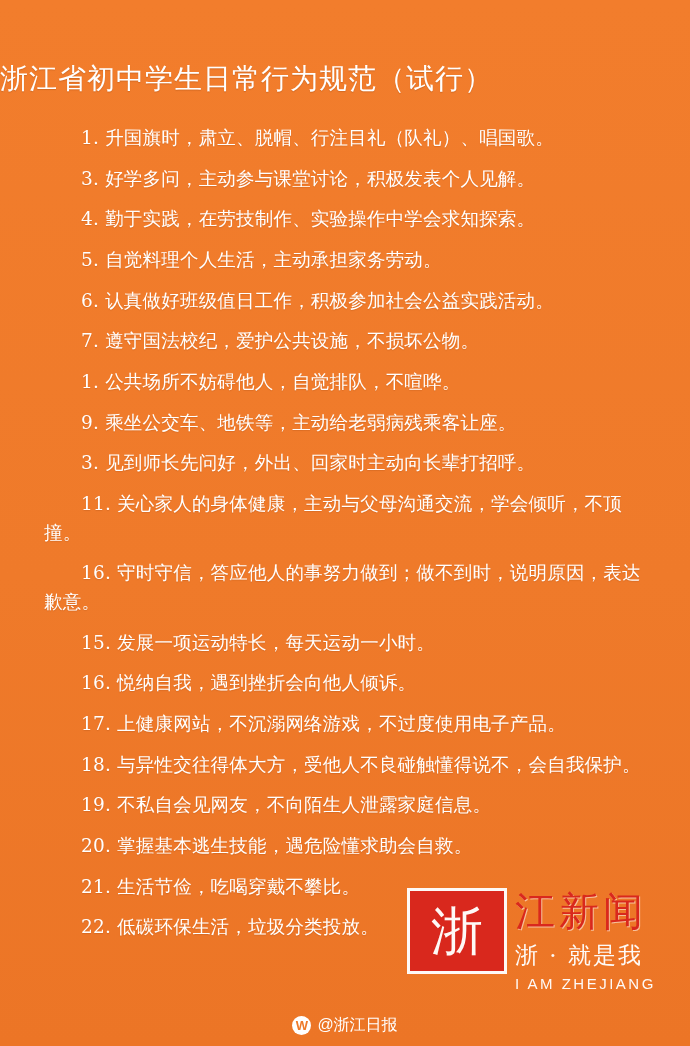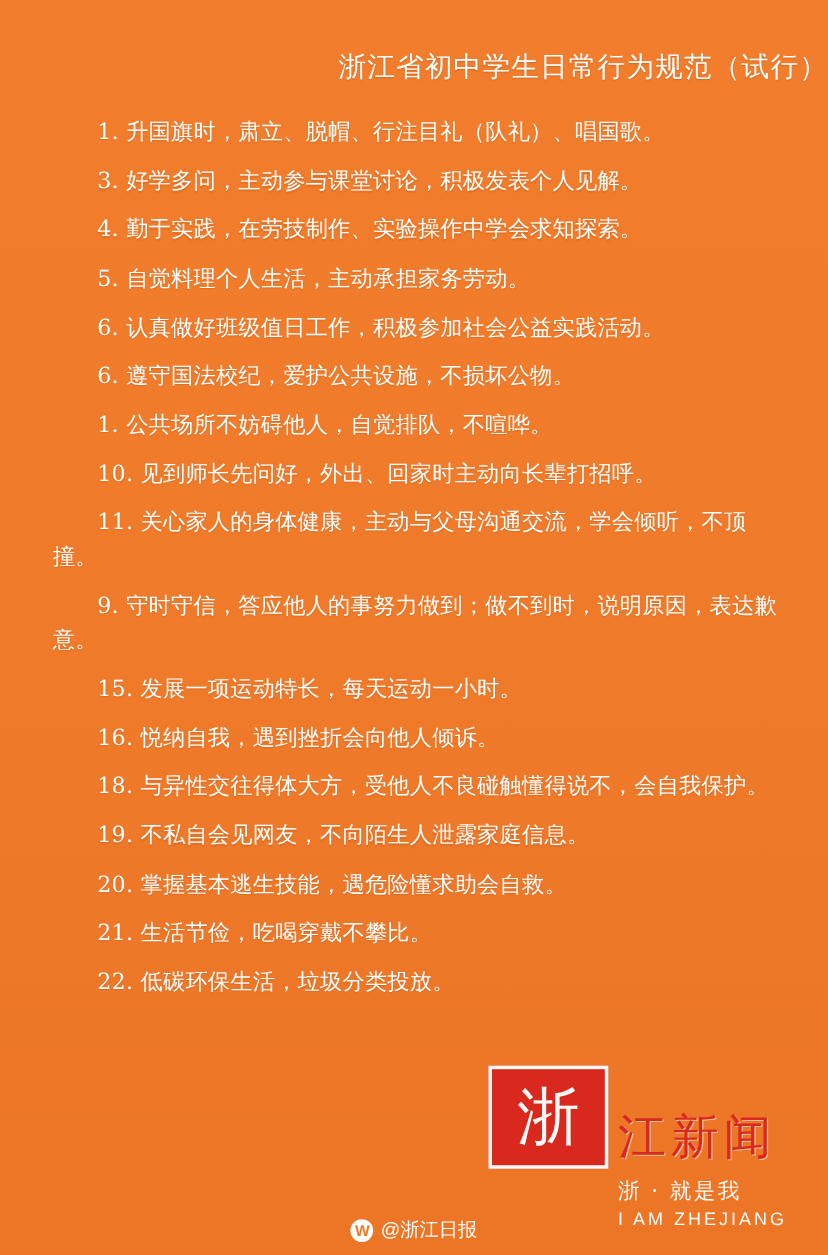--- a/index.html
+++ b/index.html
@@ -16,27 +16,27 @@
   }
   .page {
     position: absolute;
     top: 0; left: 0;
     width: 690px;
     height: 1046px;
     background: linear-gradient(180deg, #f27d2c 0%, #ef7a2a 55%, #ec7526 100%);
     box-sizing: border-box;
   }
   .title {
-    text-align: right;
+    text-align: left;
     color: #ffffff;
-    font-size: 23px;
+    font-size: 28px;
     letter-spacing: 1px;
     font-weight: normal;
     margin: 0;
-    padding-top: 40px;
+    padding-top: 60px;
     padding-bottom: 4px;
     text-shadow: 0 1px 1px rgba(120,50,10,0.25);
   }
   .rules {
     margin: 0;
     padding: 22px 38px 0 44px;
     list-style: none;
     color: #ffffff;
     font-size: 18.5px;
     line-height: 1.0;
@@ -81,27 +81,26 @@
     position: absolute;
     left: 108px;
     top: 2px;
     width: 150px;
   }
   .wm-cn {
     color: #d9251d;
     font-size: 40px;
     letter-spacing: 4px;
     line-height: 1.1;
-    font-family: Liberation Mono, monospace;
+    font-family: Liberation Serif, serif;
     text-shadow: 1px 1px 0 rgba(255,255,255,0.55);
-    margin-top: 40px;
   }
   .wm-sub {
     color: #ffffff;
-    font-size: 18px;
+    font-size: 23px;
     letter-spacing: 2px;
     margin-top: 6px;
   }
   .wm-en {
     color: #ffffff;
     font-size: 15px;
     letter-spacing: 2.5px;
     font-family: "Liberation Sans", sans-serif;
     font-weight: normal;
     margin-top: 4px;
@@ -139,27 +138,29 @@
 <div class="page">
 
   <h1 class="title">浙江省初中学生日常行为规范（试行）</h1>
 
   <div class="rules">
     <p class="rule">1. 升国旗时，肃立、脱帽、行注目礼（队礼）、唱国歌。</p>
     <p class="rule">3. 好学多问，主动参与课堂讨论，积极发表个人见解。</p>
     <p class="rule">4. 勤于实践，在劳技制作、实验操作中学会求知探索。</p>
     <p class="rule">5. 自觉料理个人生活，主动承担家务劳动。</p>
     <p class="rule">6. 认真做好班级值日工作，积极参加社会公益实践活动。</p>
-    <p class="rule">6. 遵守国法校纪，爱护公共设施，不损坏公物。</p>
+    <p class="rule">7. 遵守国法校纪，爱护公共设施，不损坏公物。</p>
     <p class="rule">1. 公共场所不妨碍他人，自觉排队，不喧哗。</p>
-    <p class="rule">10. 见到师长先问好，外出、回家时主动向长辈打招呼。</p>
+    <p class="rule">9. 乘坐公交车、地铁等，主动给老弱病残乘客让座。</p>
+    <p class="rule">3. 见到师长先问好，外出、回家时主动向长辈打招呼。</p>
     <p class="rule">11. 关心家人的身体健康，主动与父母沟通交流，学会倾听，不顶撞。</p>
-    <p class="rule">9. 守时守信，答应他人的事努力做到；做不到时，说明原因，表达歉意。</p>
+    <p class="rule">16. 守时守信，答应他人的事努力做到；做不到时，说明原因，表达歉意。</p>
     <p class="rule">15. 发展一项运动特长，每天运动一小时。</p>
     <p class="rule">16. 悦纳自我，遇到挫折会向他人倾诉。</p>
+    <p class="rule">17. 上健康网站，不沉溺网络游戏，不过度使用电子产品。</p>
     <p class="rule">18. 与异性交往得体大方，受他人不良碰触懂得说不，会自我保护。</p>
     <p class="rule">19. 不私自会见网友，不向陌生人泄露家庭信息。</p>
     <p class="rule">20. 掌握基本逃生技能，遇危险懂求助会自救。</p>
     <p class="rule">21. 生活节俭，吃喝穿戴不攀比。</p>
     <p class="rule">22. 低碳环保生活，垃圾分类投放。</p>
   </div>
 
   <div class="watermark">
     <div class="wm-box">
       <span>浙</span>

